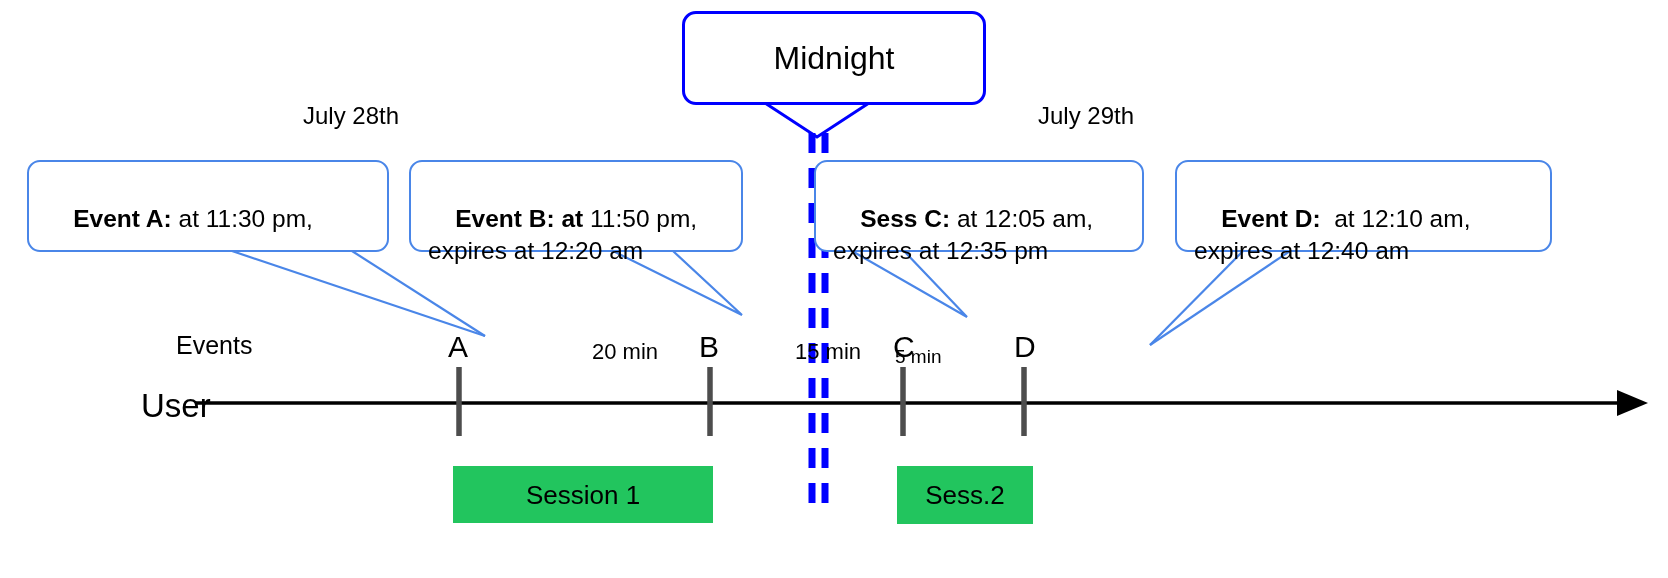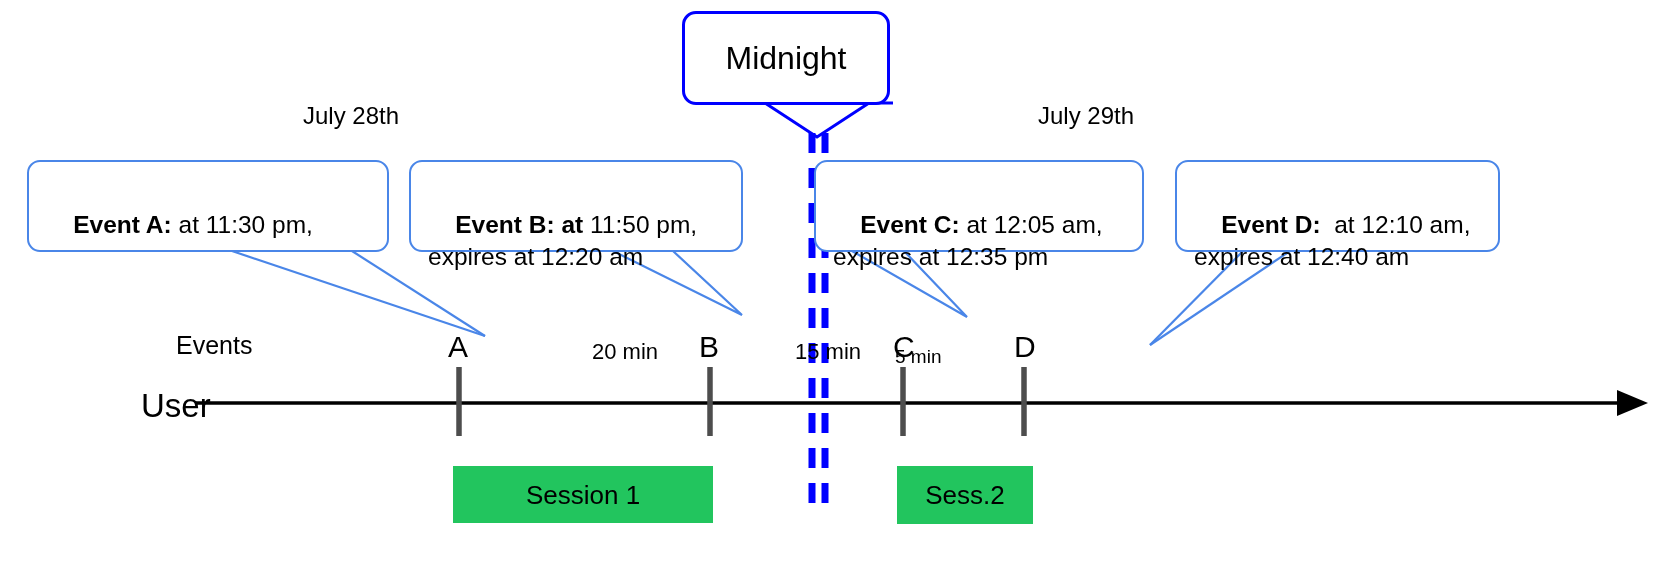--- a/index.html
+++ b/index.html
@@ -30,21 +30,21 @@
 
   
   .callout {
     box-sizing: border-box;
     border: 2.2px solid #4a86e8;
     border-radius: 13px;
     background: #ffffff;
     font-size: 24.5px;
     line-height: 1.33;
     color: #000;
-    padding: 14px 14px 10px 17px;
+    padding: 8px 14px 10px 17px;
     white-space: pre-wrap;
   }
   .callout b { font-weight: bold; }
 
   
   .midnight-box {
     box-sizing: border-box;
     border: 3px solid #0000ff;
     border-radius: 14px;
     background: #ffffff;
@@ -130,37 +130,37 @@
     <line x1="459" y1="367" x2="459" y2="436" stroke="#4d4d4d" stroke-width="5.5"></line>
     <line x1="710" y1="367" x2="710" y2="436" stroke="#4d4d4d" stroke-width="5.5"></line>
     <line x1="903" y1="367" x2="903" y2="436" stroke="#4d4d4d" stroke-width="5.5"></line>
     <line x1="1024" y1="367" x2="1024" y2="436" stroke="#4d4d4d" stroke-width="5.5"></line>
   </svg>
 
   <div class="abs date-label" style="left:303px; top:104px;">July 28th</div>
 
   <div class="abs date-label" style="left:1038px; top:104px;">July 29th</div>
 
-  <div class="abs midnight-box" style="left:682px; top:11px; width:208px; height:94px;">
+  <div class="abs midnight-box" style="left:682px; top:11px; width:304px; height:94px;">
     <span>Midnight</span>
   </div>
 
   <div class="abs callout" style="left:27px; top:160px; width:362px; height:92px;">
     <b>Event A:</b><span> at 11:30 pm,</span><br>
   </div>
 
   <div class="abs callout" style="left:409px; top:160px; width:334px; height:92px;">
     <b>Event B: at</b><span> 11:50 pm,</span><br><span>expires at 12:20 am</span>
   </div>
 
   <div class="abs callout" style="left:814px; top:160px; width:330px; height:92px;">
-    <b>Event C:</b><span> at 12:05 am,</span><br><span>expires at 12:35 pm</span>
+    <b>Sess C:</b><span> at 12:05 am,</span><br><span>expires at 12:35 pm</span>
   </div>
 
-  <div class="abs callout" style="left:1175px; top:160px; width:325px; height:92px;">
+  <div class="abs callout" style="left:1175px; top:160px; width:377px; height:92px;">
     <b>Event D:</b><span>  at 12:10 am,</span><br><span>expires at 12:40 am</span>
   </div>
 
   <div class="abs row-label" style="left:176px; top:333px;">Events</div>
 
   <div class="abs axis-title" style="left:103px; top:389px;">User</div>
 
   <div class="abs tick-letter" style="left:448px; top:332px;">A</div>
 
   <div class="abs tick-letter" style="left:699px; top:332px;">B</div>

